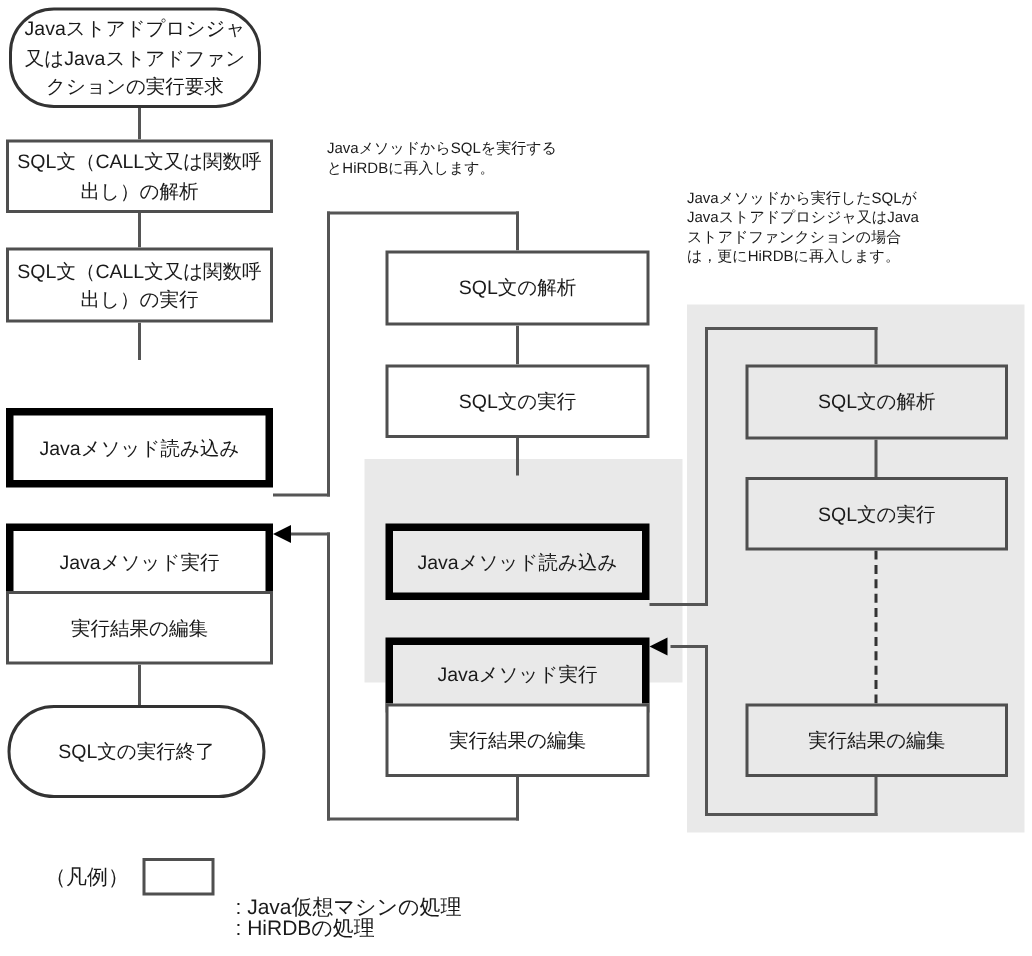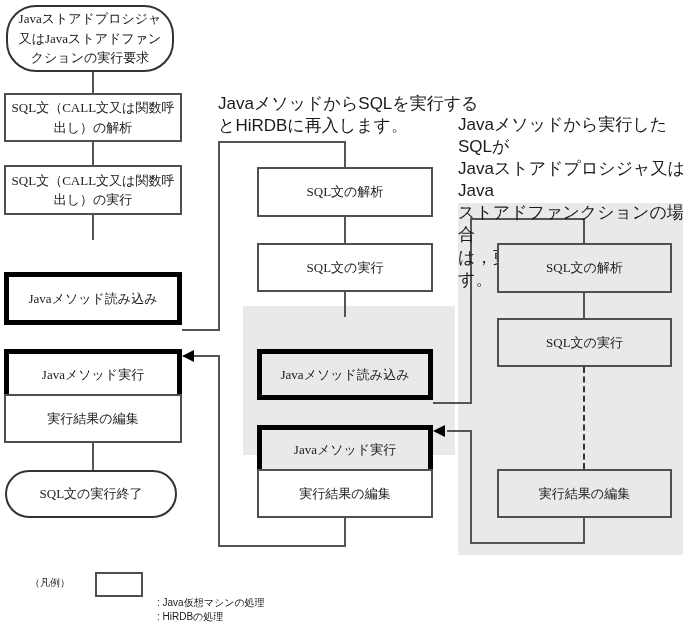--- a/index.html
+++ b/index.html
@@ -8,33 +8,33 @@
     font-family:"Liberation Sans","DejaVu Sans",sans-serif;color:#1a1a1a;
   }
   .gray-region{position:absolute;background:#e9e9e9;z-index:0;}
   .hline,.vline{position:absolute;background:#555;z-index:1;}
   .hline{height:2px;}
   .vline{width:2px;}
   .dashline{position:absolute;width:0;border-left:2px dashed #333;z-index:1;}
   .box{
     position:absolute;box-sizing:border-box;background:#fff;border:2px solid #4f4f4f;
     display:flex;align-items:center;justify-content:center;text-align:center;
-    font-size:13px;line-height:1.5;white-space:pre-line;z-index:2;font-family:Liberation Serif, serif;
+    font-size:13px;line-height:1.5;white-space:pre-line;z-index:2;
   }
   .bold{border:5px solid #000;margin-top:32px;}
   .grayfill{background:#e9e9e9;}
   .terminal{border:2px solid #333;border-radius:30px;background:#fff;}
   .note{
-    position:absolute;font-size:17px;line-height:1.3;white-space:pre-line;z-index:2;text-align:left;
+    position:absolute;font-size:10px;line-height:1.3;white-space:pre-line;z-index:2;text-align:left;
   }
   .arrow-left{
     position:absolute;width:0;height:0;z-index:3;
     border-top:6px solid transparent;border-bottom:6px solid transparent;border-right:12px solid #000;
   }
-  .legend-label{position:absolute;font-size:10px;z-index:2;white-space:pre;text-align:center;}
+  .legend-label{position:absolute;font-size:14px;z-index:2;white-space:pre;text-align:center;}
 </style>
 </head>
 <body>
 
 <div id="stage">
 
   <div class="gray-region" style="left:243px;top:306px;width:212px;height:149px;"></div>
   <div class="gray-region" style="left:458px;top:203px;width:225px;height:352px;"></div>
 
   <div class="vline" style="left:92px;top:72px;height:21px;"></div>
@@ -77,31 +77,31 @@
   <div class="box terminal" style="left:6px;top:5px;width:168px;height:67px;">Javaストアドプロシジャ
 又はJavaストアドファン
 クションの実行要求</div>
   <div class="box" style="left:4px;top:93px;width:178px;height:49px;">SQL文（CALL文又は関数呼
 出し）の解析</div>
   <div class="box" style="left:4px;top:165px;width:178px;height:50px;">SQL文（CALL文又は関数呼
 出し）の実行</div>
   <div class="box bold" style="left:4px;top:240px;width:178px;height:53px;">Javaメソッド読み込み</div>
   <div class="box bold" style="left:4px;top:317px;width:178px;height:51px;">Javaメソッド実行</div>
   <div class="box" style="left:4px;top:394px;width:178px;height:49px;">実行結果の編集</div>
-  <div class="box terminal" style="left:5px;top:470px;width:172px;height:48px;border-radius:31px;">SQL文の実行終了</div>
+  <div class="box terminal" style="left:5px;top:470px;width:172px;height:62px;border-radius:31px;">SQL文の実行終了</div>
 
   <div class="note" style="left:218px;top:93px;">JavaメソッドからSQLを実行する
 とHiRDBに再入します。</div>
   <div class="box" style="left:257px;top:167px;width:176px;height:50px;">SQL文の解析</div>
   <div class="box" style="left:257px;top:243px;width:176px;height:49px;">SQL文の実行</div>
   <div class="box bold grayfill" style="left:257px;top:317px;width:176px;height:51px;">Javaメソッド読み込み</div>
   <div class="box bold grayfill" style="left:257px;top:393px;width:176px;height:50px;">Javaメソッド実行</div>
   <div class="box" style="left:257px;top:469px;width:176px;height:49px;">実行結果の編集</div>
 
-  <div class="note" style="left:458px;top:114px;">Javaメソッドから実行したSQLが
+  <div class="note" style="left:458px;top:126px;">Javaメソッドから実行したSQLが
 Javaストアドプロシジャ又はJava
 ストアドファンクションの場合
 は，更にHiRDBに再入します。</div>
   <div class="box grayfill" style="left:497px;top:243px;width:175px;height:50px;">SQL文の解析</div>
   <div class="box grayfill" style="left:497px;top:318px;width:175px;height:49px;">SQL文の実行</div>
   <div class="box grayfill" style="left:497px;top:469px;width:175px;height:49px;">実行結果の編集</div>
 
   <div class="legend-label" style="left:30px;top:576px;">（凡例）</div>
   <div class="box" style="left:95px;top:572px;width:48px;height:25px;"></div>
   <div class="legend-label" style="left:157px;top:610px;">: HiRDBの処理</div>

